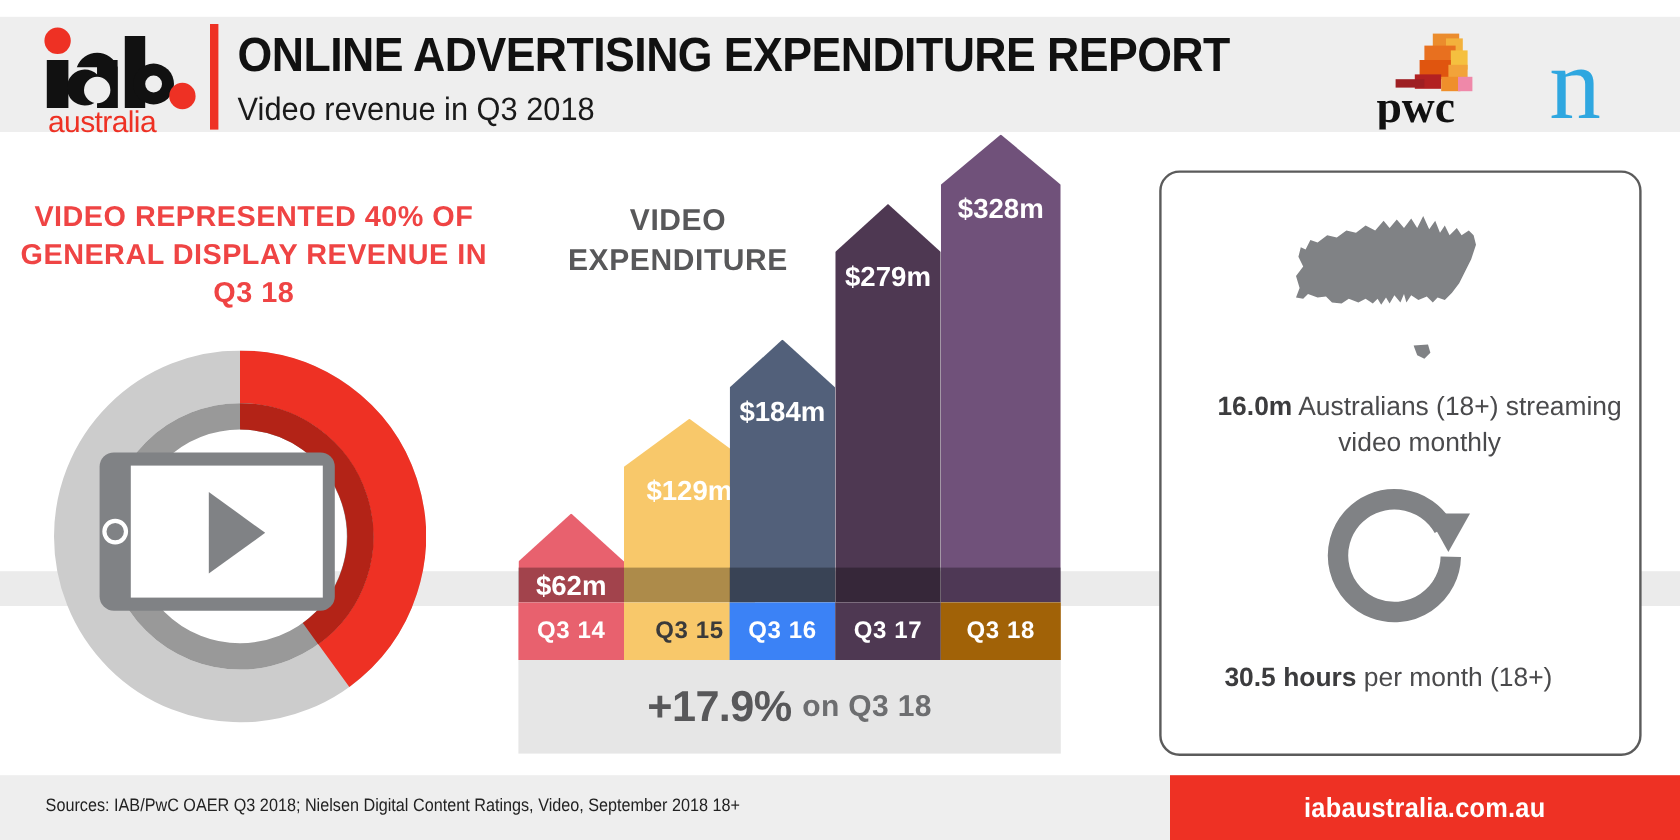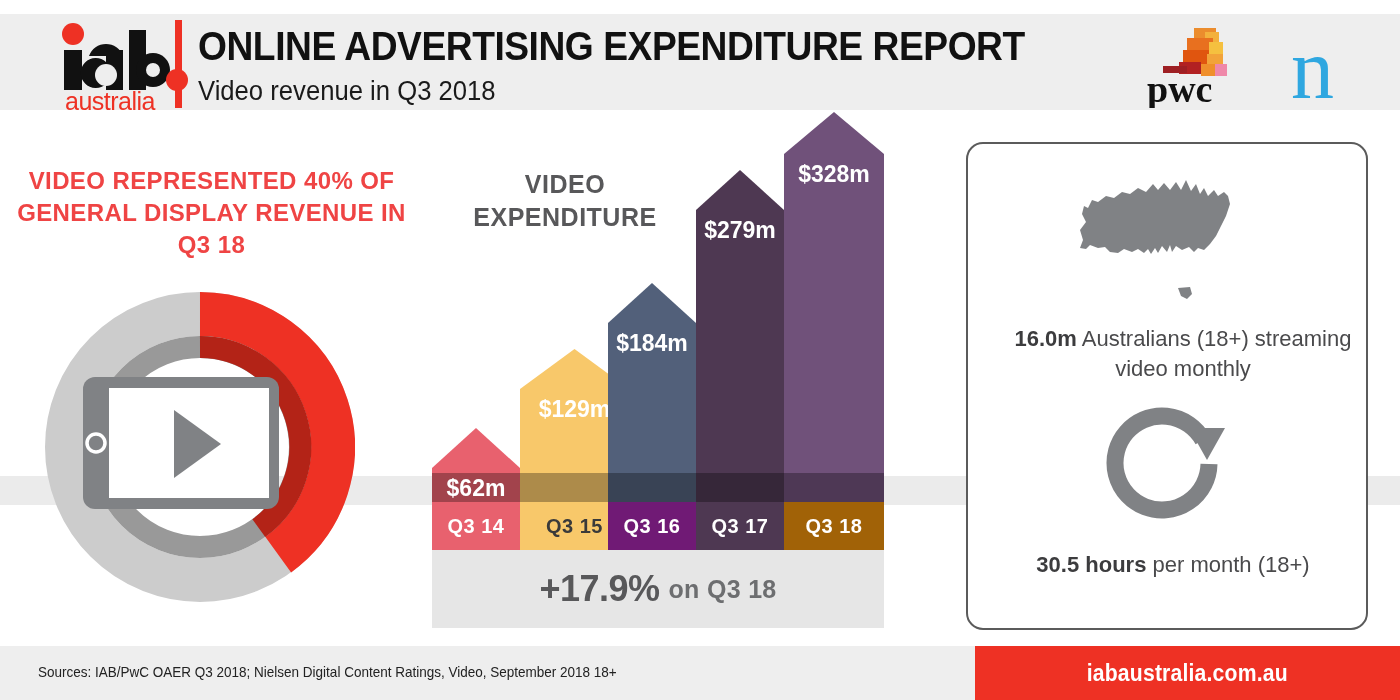--- a/index.html
+++ b/index.html
@@ -1,21 +1,21 @@
 <!DOCTYPE html>
 <html><head>
 <meta charset="utf-8">
 <style>
   html,body{margin:0;padding:0;background:#fff;}
   body{width:1400px;height:700px;position:relative;overflow:hidden;
        font-family:"Liberation Sans", sans-serif;}
 
   
   #header-band{position:absolute;left:0;top:14px;width:1400px;height:96px;background:#eeeeee;}
-  #logo-iab{position:absolute;left:32px;top:18px;width:140px;height:96px;margin-left:25px;}
+  #logo-iab{position:absolute;left:32px;top:18px;width:140px;height:96px;}
   #header-divider{position:absolute;left:175px;top:20px;width:7px;height:88px;background:#ee3124;}
   #title-main{position:absolute;left:198px;top:24px;font-size:40px;font-weight:bold;
        letter-spacing:-0.5px;color:#111;white-space:nowrap;
        transform:scaleX(0.93);transform-origin:left center;}
   #title-sub{position:absolute;left:198px;top:76px;font-size:27px;color:#1a1a1a;
        white-space:nowrap;transform:scaleX(0.95);transform-origin:left center;}
   #logo-pwc{position:absolute;left:1145px;top:22px;width:110px;height:86px;}
   #logo-nielsen{position:absolute;left:1283px;top:28px;width:86px;height:78px;}
 
   
@@ -43,21 +43,21 @@
   #growth-box .big{font-size:36px;font-weight:bold;color:#58585a;letter-spacing:-0.5px;}
   #growth-box .small{font-size:25px;font-weight:bold;color:#6d6e70;margin-left:9px;letter-spacing:0.3px;}
 
   
   #right-panel{position:absolute;left:966px;top:142px;width:398px;height:484px;
        border:2px solid #5b5b5b;border-radius:17px;background:#fff;z-index:2;}
   #au-map{position:absolute;left:90px;top:22px;width:215px;height:148px;}
   #stat1{position:absolute;left:24px;top:180px;width:350px;text-align:center;
        font-size:22px;line-height:30px;color:#4a4a4c;margin-left:16px;}
   #clock-icon{position:absolute;left:125px;top:258px;width:145px;height:135px;}
-  #stat2{position:absolute;left:24px;top:408px;width:362px;text-align:center;
+  #stat2{position:absolute;left:8px;top:408px;width:362px;text-align:center;
        font-size:22px;color:#4a4a4c;}
   .stat-strong{font-weight:bold;color:#3c3c3e;}
 
   
   #footer-band{position:absolute;left:0;top:646px;width:1400px;height:54px;background:#eeeeee;}
   #footer-sources{position:absolute;left:38px;top:663px;font-size:15px;color:#222;
        white-space:nowrap;transform:scaleX(0.9);transform-origin:left center;}
   #footer-url-box{position:absolute;left:975px;top:646px;width:425px;height:54px;background:#ee3124;
        display:flex;align-items:center;justify-content:center;}
   #footer-url{font-size:23px;font-weight:bold;color:#fff;letter-spacing:0.2px;
@@ -143,21 +143,21 @@
     <div class="bar-col" style="left: 88px; width: 109px; height: 201px;">
       <div class="bar-shape" style="height: 153px; background: rgb(248, 200, 106); clip-path: polygon(0% 100%, 0% 26.14%, 50% 0%, 100% 26.14%, 100% 100%);"></div>
       <div class="bar-shadow"></div>
       <div class="bar-value" style="bottom: 127px;">$129m</div>
       <div class="bar-base" style="background: rgb(248, 200, 106); color: rgb(58, 58, 58);">Q3 15</div>
     </div>
     <div class="bar-col" style="left: 176px; width: 88px; height: 267px;">
       <div class="bar-shape" style="height: 219px; background: rgb(82, 96, 122); clip-path: polygon(0% 100%, 0% 18.26%, 50% 0%, 100% 18.26%, 100% 100%);"></div>
       <div class="bar-shadow"></div>
       <div class="bar-value" style="bottom: 193px;">$184m</div>
-      <div class="bar-base" style="background: #701a75; color: rgb(255, 255, 255);">Q3 16</div>
+      <div class="bar-base" style="background: #3b82f6; color: rgb(255, 255, 255);">Q3 16</div>
     </div>
     <div class="bar-col" style="left: 264px; width: 88px; height: 380px;">
       <div class="bar-shape" style="height: 332px; background: rgb(78, 56, 82); clip-path: polygon(0% 100%, 0% 12.05%, 50% 0%, 100% 12.05%, 100% 100%);"></div>
       <div class="bar-shadow"></div>
       <div class="bar-value" style="bottom: 306px;">$279m</div>
       <div class="bar-base" style="background: rgb(78, 56, 82); color: rgb(255, 255, 255);">Q3 17</div>
     </div>
     <div class="bar-col" style="left: 352px; width: 100px; height: 438px;">
       <div class="bar-shape" style="height: 390px; background: rgb(112, 81, 122); clip-path: polygon(0% 100%, 0% 10.77%, 50% 0%, 100% 10.77%, 100% 100%);"></div>
       <div class="bar-shadow"></div>

